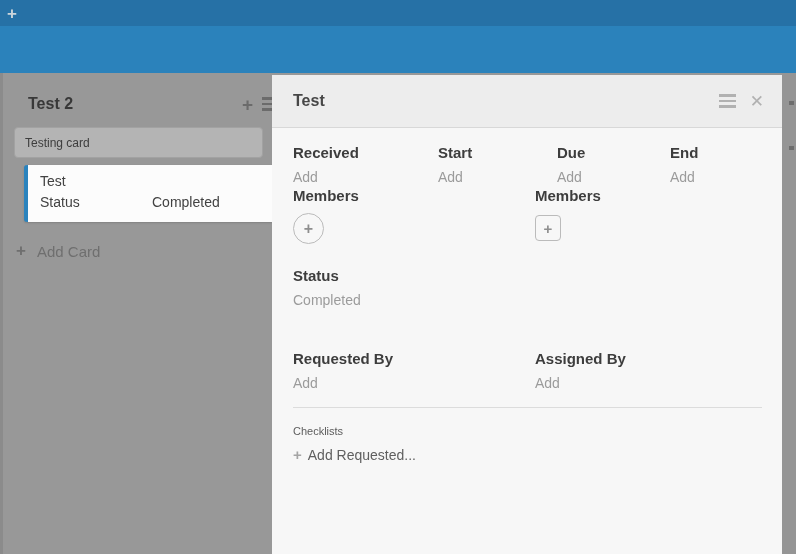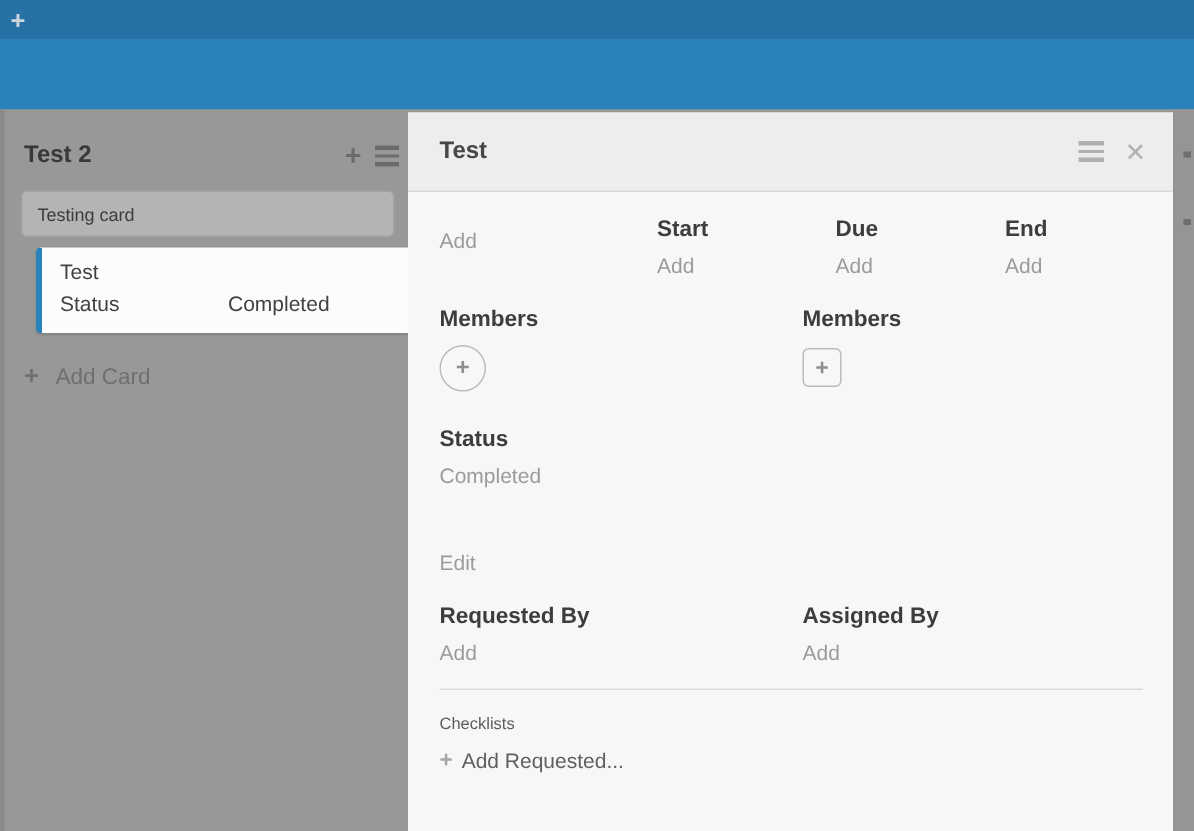--- a/index.html
+++ b/index.html
@@ -35,21 +35,21 @@
     position: absolute; left: 0; top: 73px; width: 796px; height: 481px;
     background: #989898;
   }
   .board-left-shade {
     position: absolute; left: 0; top: 0; width: 3px; height: 481px;
     background: #8b8b8b;
   }
 
   
   .list-header {
-    position: absolute; left: 16px; top: 92px; width: 250px; height: 24px;
+    position: absolute; left: 28px; top: 92px; width: 250px; height: 24px;
     display: flex; align-items: center;
   }
   .list-title { font-size: 16px; font-weight: bold; color: #383838; }
   .list-header-icons { margin-left: auto; display: flex; align-items: center; gap: 9px; }
   .list-plus-icon { color: #6b6b6b; font-size: 19px; font-weight: bold; line-height: 1; cursor: pointer; }
   .list-menu-icon { display: flex; flex-direction: column; gap: 3px; cursor: pointer; }
   .list-menu-icon i { display: block; width: 16px; height: 2.5px; background: #6b6b6b; }
 
   .card-input {
     position: absolute; left: 14px; top: 127px; width: 249px; height: 31px;
@@ -95,21 +95,21 @@
   .panel-body { padding: 16px 20px 0 21px; }
 
   .field-label { font-size: 15px; font-weight: bold; color: #3d3d3d; }
   .field-value { font-size: 14px; color: #9b9b9b; margin-top: 8px; cursor: pointer; }
 
   .dates-row {
     display: grid; grid-template-columns: 145px 119px 113px 1fr;
   }
   .two-col { display: grid; grid-template-columns: 242px 1fr; }
 
-  .ml-row { margin-top: 19px; }
+  .ml-row { margin-top: 2px; }
   .avatar-row { margin-top: 9px; display: grid; grid-template-columns: 242px 1fr; }
   .member-add-btn {
     width: 31px; height: 31px; border: 1px solid #bbbbbb; border-radius: 50%;
     display: flex; align-items: center; justify-content: center;
     color: #8e8e8e; font-size: 16px; font-weight: bold; cursor: pointer;
   }
   .label-add-btn {
     width: 26px; height: 26px; border: 1px solid #bbbbbb; border-radius: 4px;
     margin-top: 2px;
     display: flex; align-items: center; justify-content: center;
@@ -192,20 +192,21 @@
             <i></i>
           </span>
         <span class="panel-close-icon">✕</span>
       </span>
     </div>
 
     <div class="panel-body">
 
       <div class="dates-row">
         <div>
+          <div class="field-label">Received</div>
           <div class="field-value">Add</div>
         </div>
         <div>
           <div class="field-label">Start</div>
           <div class="field-value">Add</div>
         </div>
         <div>
           <div class="field-label">Due</div>
           <div class="field-value">Add</div>
         </div>
@@ -227,21 +228,20 @@
             <div class="label-add-btn">+</div>
           </div>
       </div>
 
       <div class="status-block">
         <div class="field-label">Status</div>
         <div class="field-value">Completed</div>
       </div>
 
       <div class="desc-block">
-        <div class="field-value">Edit</div>
       </div>
 
       <div class="two-col people-row">
         <div>
           <div class="field-label">Requested By</div>
           <div class="field-value">Add</div>
         </div>
         <div>
           <div class="field-label">Assigned By</div>
           <div class="field-value">Add</div>

